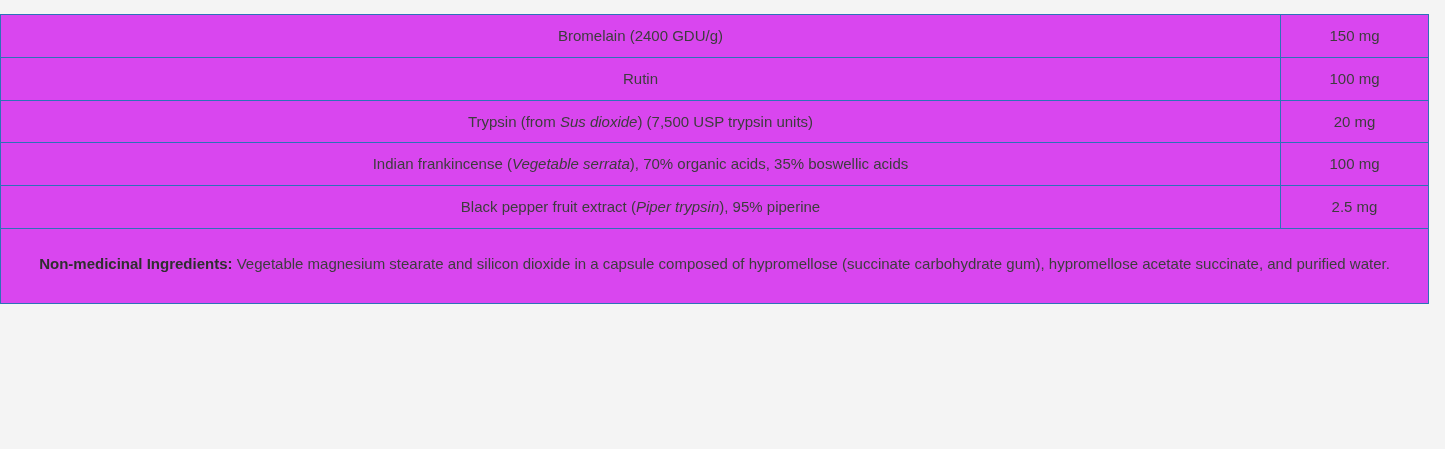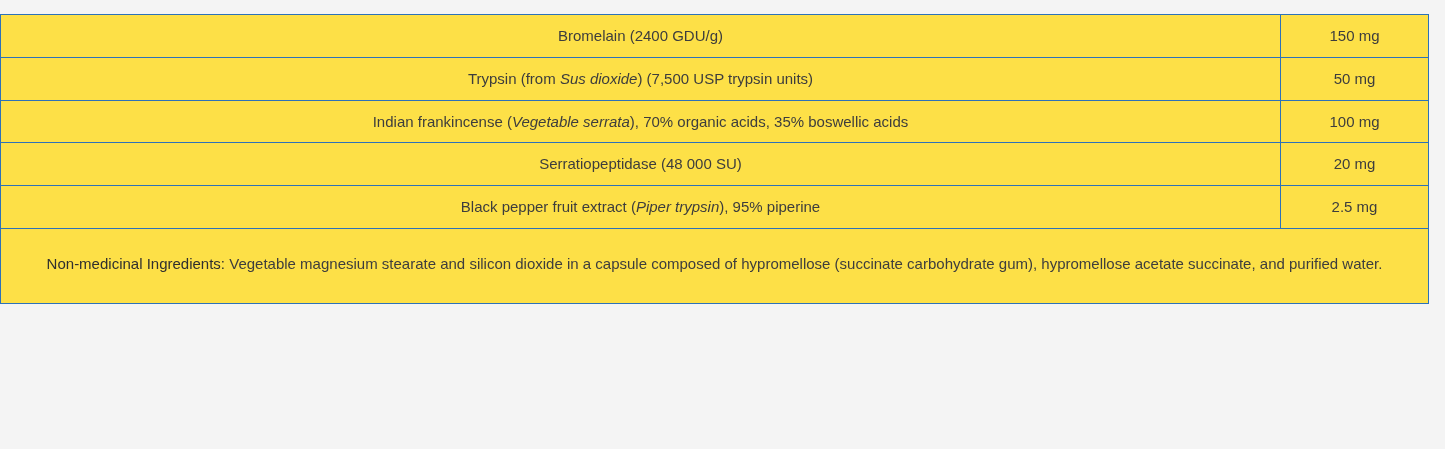--- a/index.html
+++ b/index.html
@@ -24,21 +24,21 @@
 
   table.ingredients {
     width: 1429px;
     border-collapse: collapse;
     table-layout: fixed;
     background: #f2f2f2;
   }
 
   table.ingredients td {
     border: 1px solid #2d72b8;
-    background: #fde047;
+    background: #d946ef;
     font-size: 15px;
     line-height: 1.45;
     color: #3d3d3d;
     padding: 10px 8px;
     text-align: center;
     vertical-align: middle;
     font-weight: 400;
   }
 
   td.amount {
@@ -51,21 +51,21 @@
     text-align: center;
   }
 
   tr.footer-row td {
     padding: 18px 14px 22px 14px;
     line-height: 2.3;
     text-align: center;
   }
 
   .bold {
-    font-weight: normal;
+    font-weight: bold;
     color: #2f2f2f;
     text-align: center;
   }
 
   i {
     font-style: italic;
   }
 </style>
 </head>
 <body>
@@ -74,35 +74,35 @@
   <table class="ingredients">
     <tbody>
 
       <tr>
         <td class="name">Bromelain (2400 GDU/g)</td>
         <td class="amount">150 mg</td>
       </tr>
 
 
 
+      <tr>
+        <td class="name">Rutin</td>
+        <td class="amount">100 mg</td>
+      </tr>
 
       <tr>
         <td class="name">Trypsin (from <i>Sus dioxide</i>) (7,500 USP trypsin units)</td>
-        <td class="amount">50 mg</td>
+        <td class="amount">20 mg</td>
       </tr>
 
       <tr>
         <td class="name">Indian frankincense (<i>Vegetable serrata</i>), 70% organic acids, 35% boswellic acids</td>
         <td class="amount">100 mg</td>
       </tr>
 
-      <tr>
-        <td class="name">Serratiopeptidase (48 000 SU)</td>
-        <td class="amount">20 mg</td>
-      </tr>
 
       <tr>
         <td class="name">Black pepper fruit extract (<i>Piper trypsin</i>), 95% piperine</td>
         <td class="amount">2.5 mg</td>
       </tr>
 
       <tr class="footer-row">
         <td colspan="2"><span class="bold">Non-medicinal Ingredients:</span> <span>Vegetable magnesium stearate and silicon dioxide in a capsule composed of hypromellose (succinate carbohydrate gum), hypromellose acetate succinate, and purified water.</span></td>
       </tr>
 

